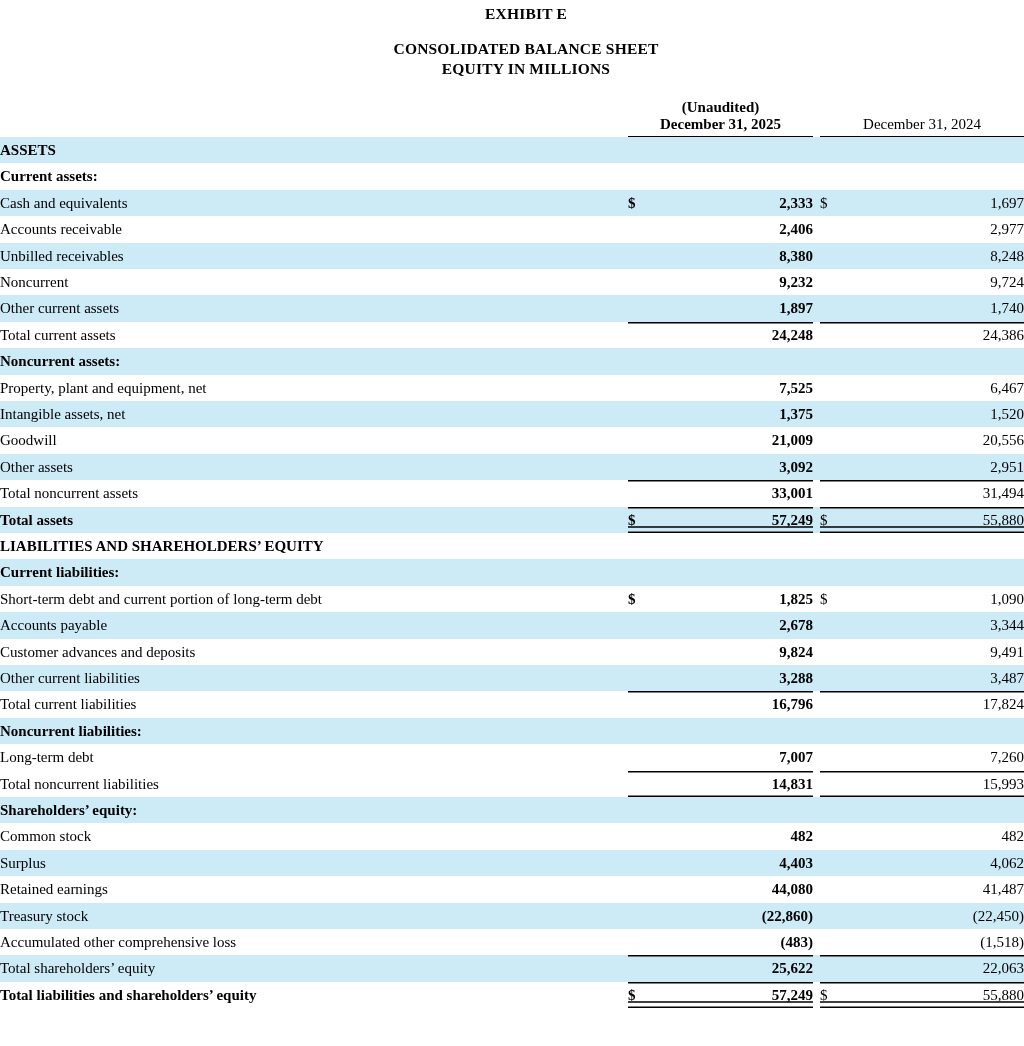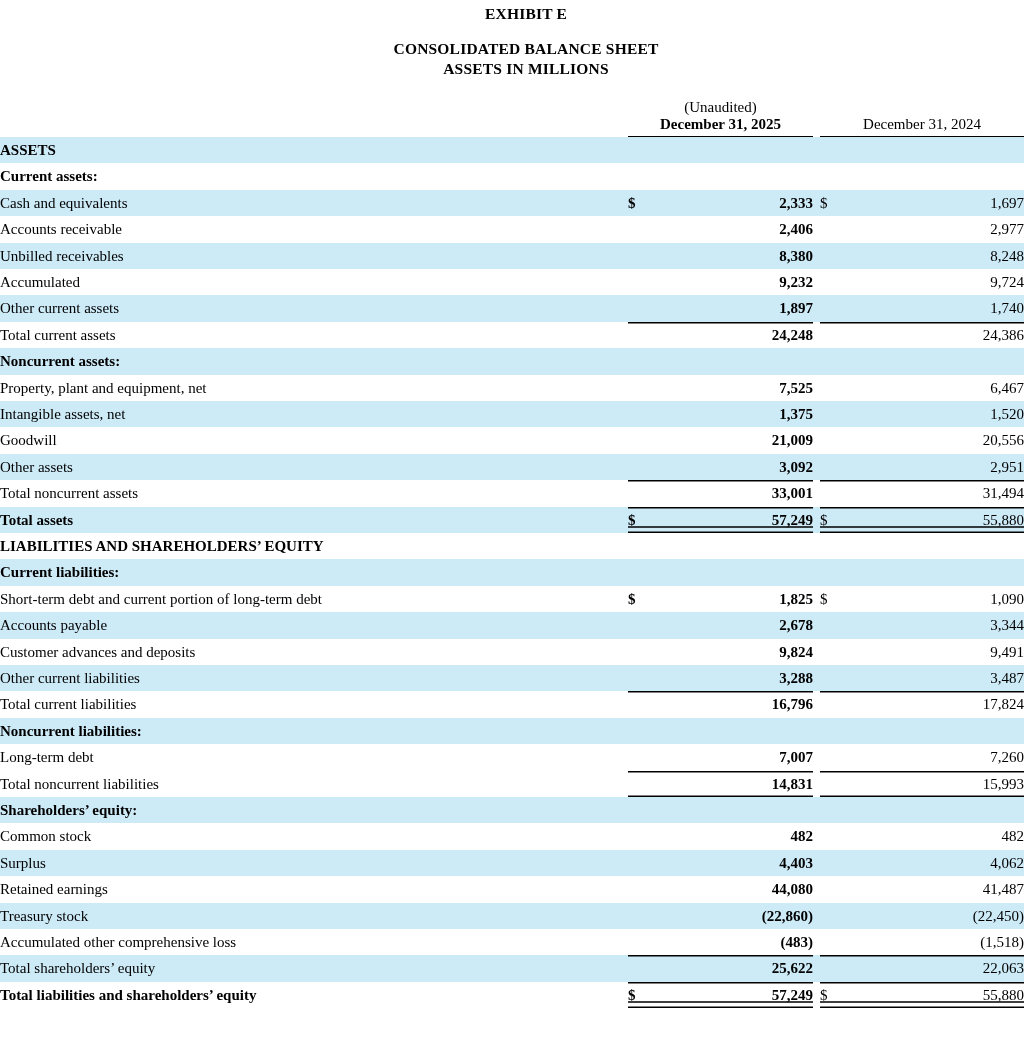--- a/index.html
+++ b/index.html
@@ -42,21 +42,21 @@
   table.bs col.c-val1  { width: 163px; }
   table.bs col.c-gap   { width: 7px;   }
   table.bs col.c-cur2  { width: 22px;  }
   table.bs col.c-val2  { width: 182px; }
 
   
   .hdr td { vertical-align: bottom; padding: 0; }
   .hdr-box { text-align: center; font-size: 15px; line-height: 1.18; padding-bottom: 2px; }
   .hdr-box.bold { font-weight: bold; }
   .hdr-rule { border-bottom: 1.6px solid #000; }
-  .hdr-unaud { font-weight: normal; font-size: 15px; }
+  .hdr-unaud { font-weight: bold; font-size: 15px; }
 
   
   tr.row td {
     padding: 0;
     height: 26.4px;
     font-size: 15px;
     line-height: 26.4px;
     vertical-align: middle;
     white-space: nowrap;
   }
@@ -93,21 +93,21 @@
   }
 </style>
 </head>
 <body>
 
 <div class="page">
 
   <div class="titles">
     <div class="title-line title-exhibit">EXHIBIT E</div>
     <div class="title-line title-main">CONSOLIDATED BALANCE SHEET</div>
-    <div class="title-line title-sub">ASSETS IN MILLIONS</div>
+    <div class="title-line title-sub">EQUITY IN MILLIONS</div>
   </div>
 
   <table class="bs">
     <colgroup>
       <col class="c-label">
         <col class="c-cur1">
         <col class="c-val1">
       <col class="c-gap">
         <col class="c-cur2">
         <col class="c-val2">
@@ -164,21 +164,21 @@
         </tr>
         <tr class="row shade">
           <td class="label">Unbilled receivables</td>
           <td class="cur b"></td>
           <td class="val b">8,380</td>
           <td class="gap"></td>
           <td class="cur"></td>
           <td class="val2">8,248</td>
         </tr>
         <tr class="row">
-          <td class="label">Accumulated</td>
+          <td class="label">Noncurrent</td>
           <td class="cur b"></td>
           <td class="val b">9,232</td>
           <td class="gap"></td>
           <td class="cur"></td>
           <td class="val2">9,724</td>
         </tr>
         <tr class="row shade">
           <td class="label">Other current assets</td>
           <td class="cur b"></td>
           <td class="val b">1,897</td>

